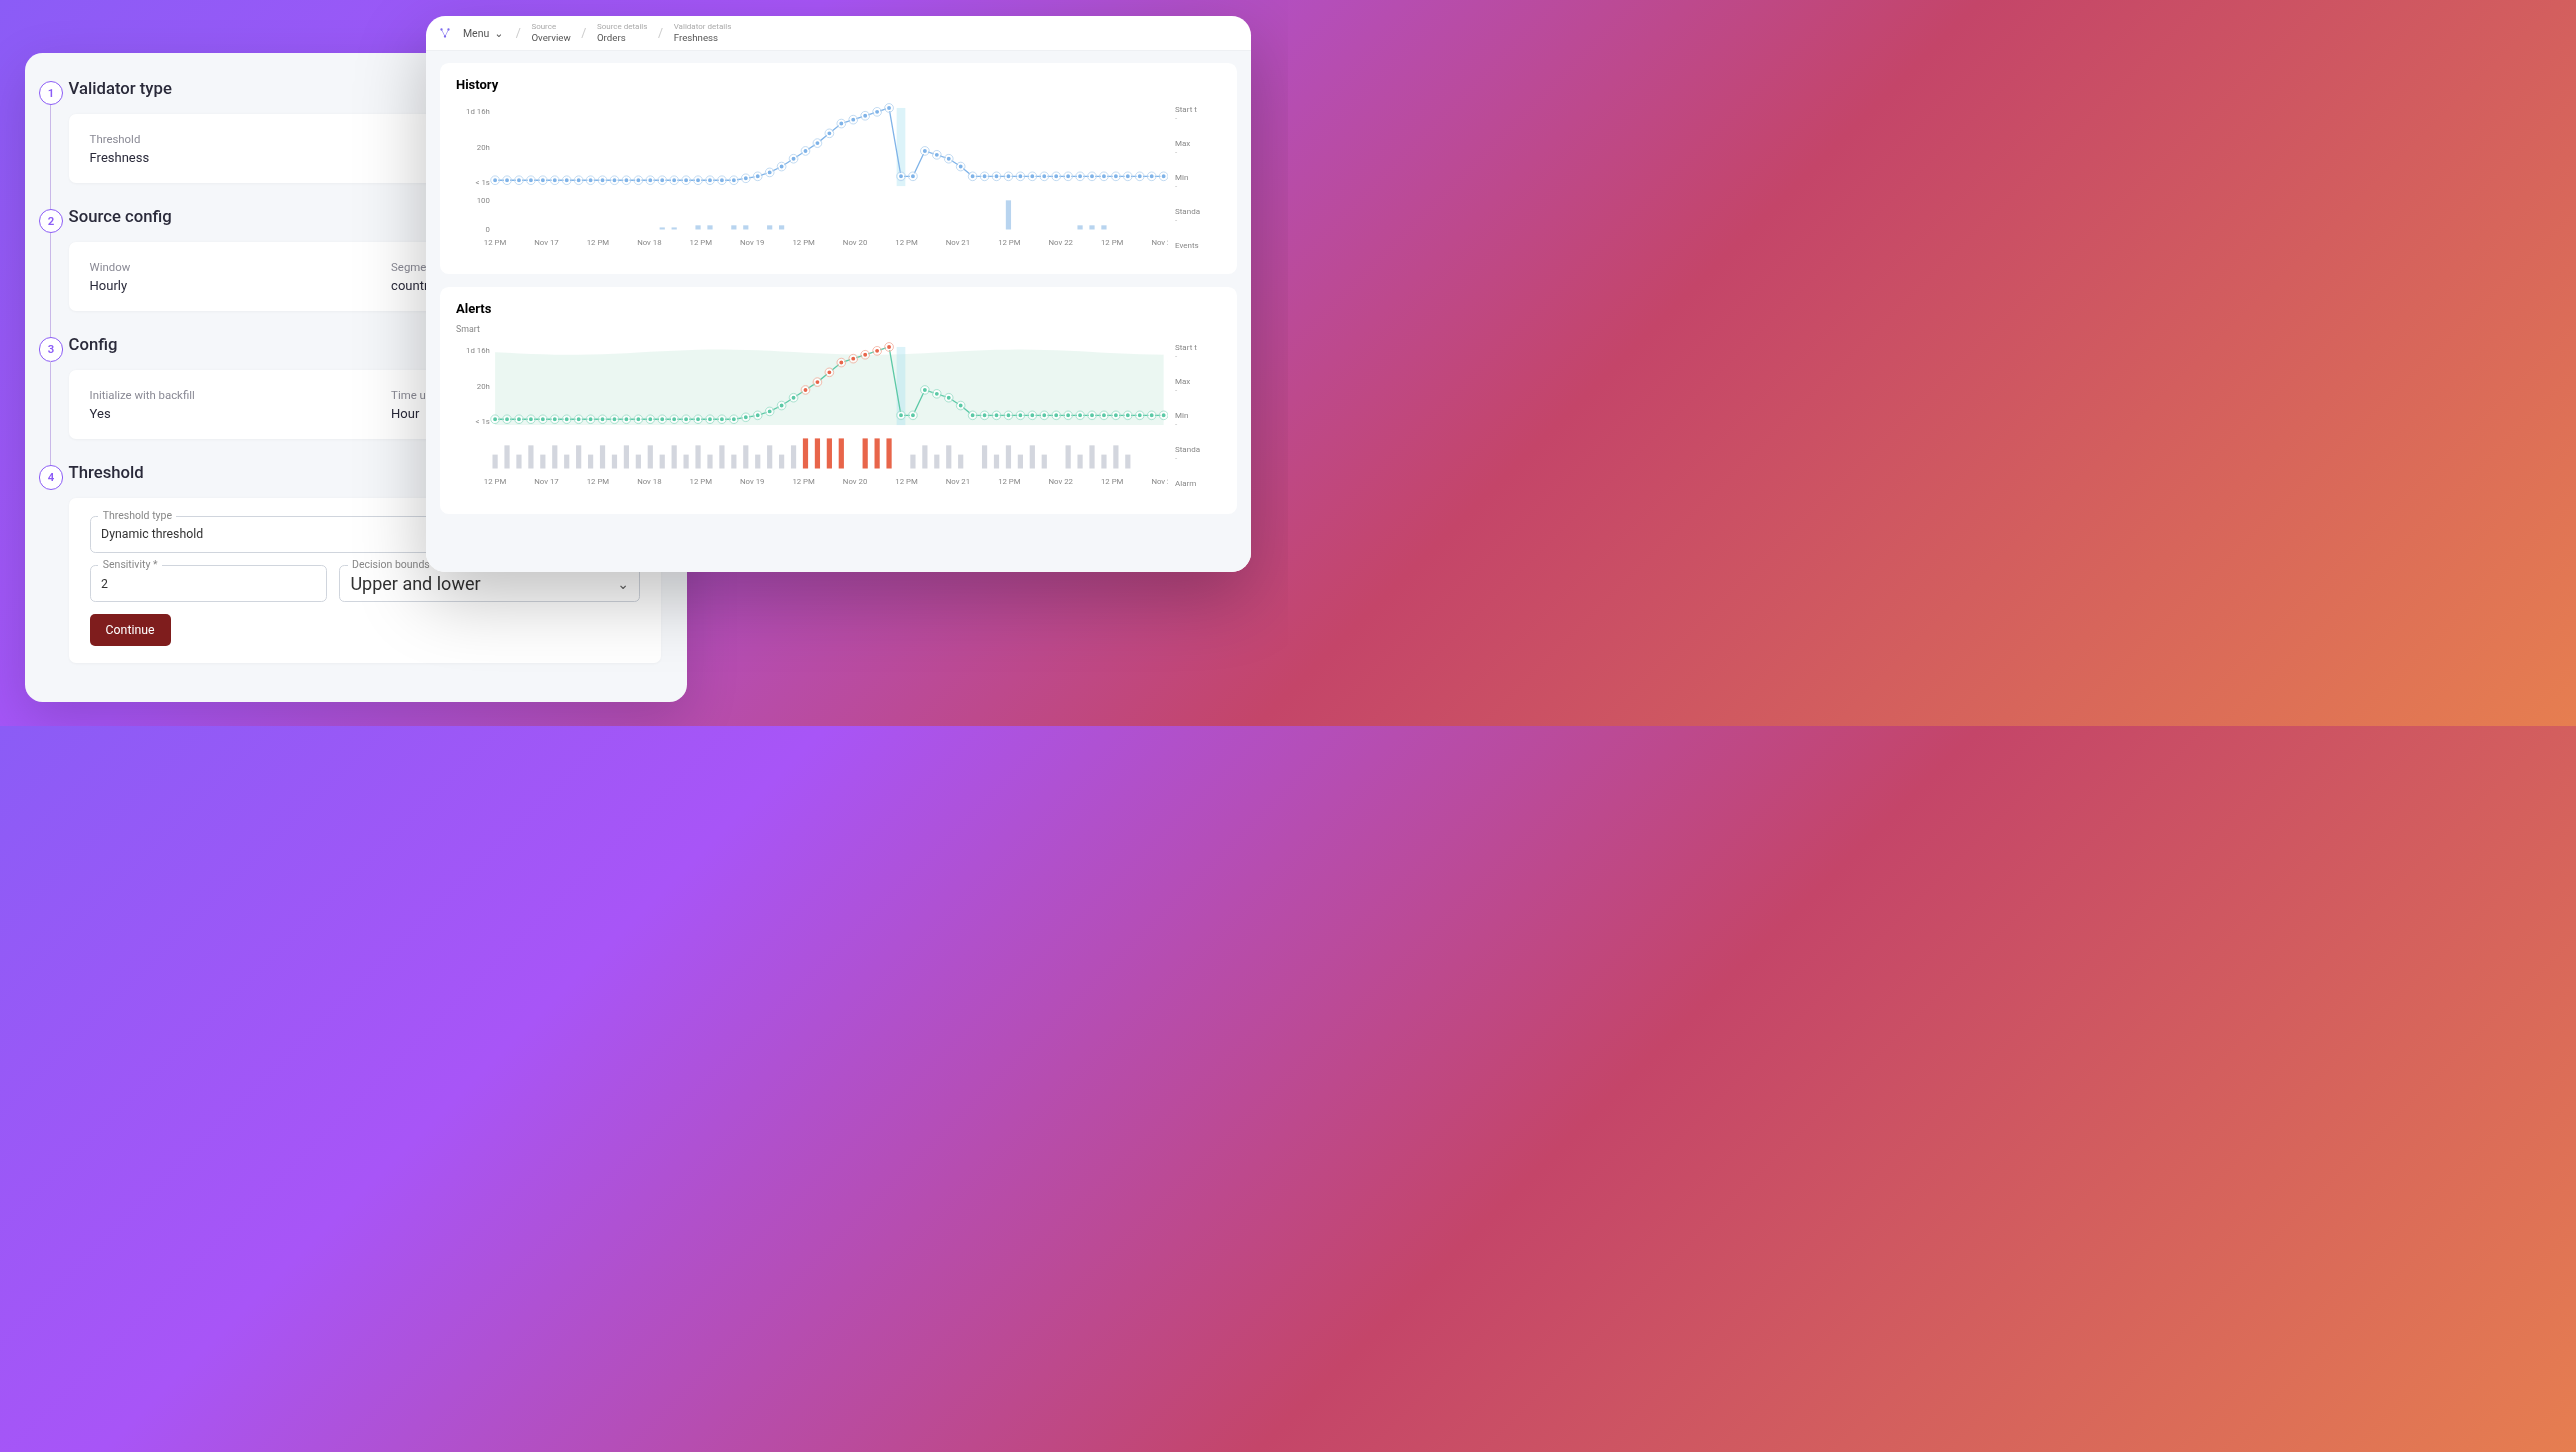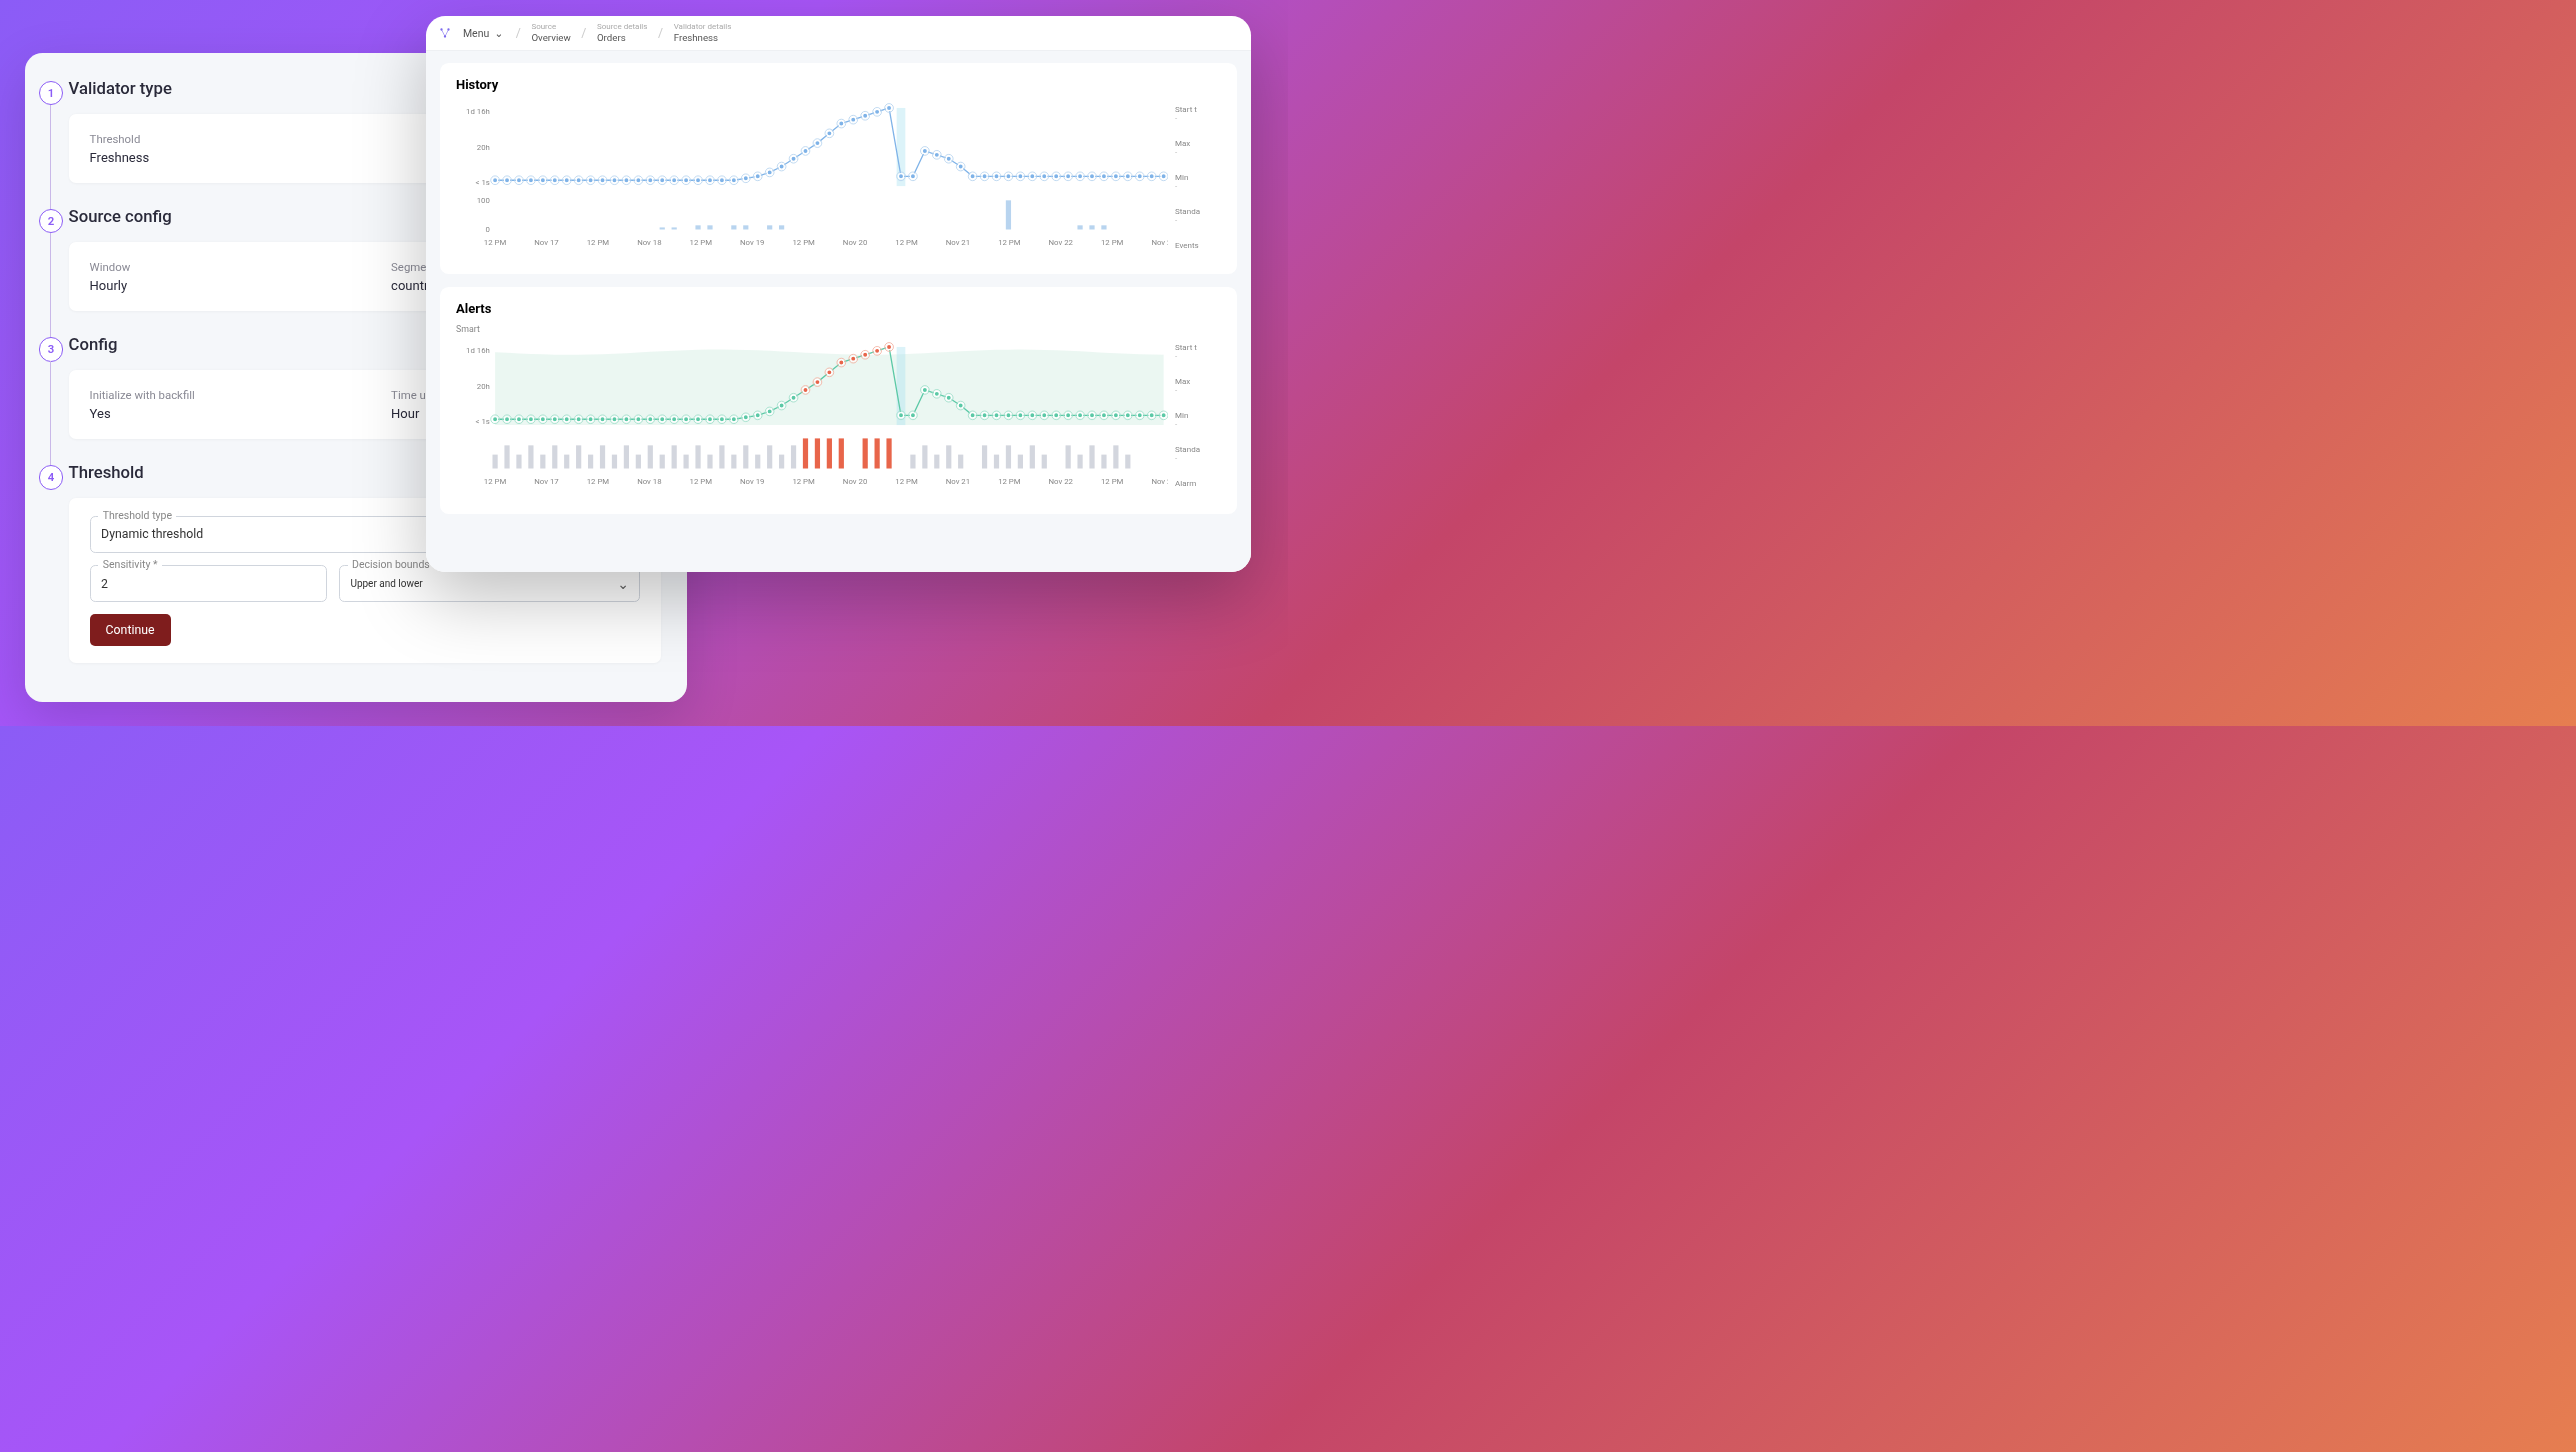--- a/index.html
+++ b/index.html
@@ -13,21 +13,21 @@
 .step-title{font-size:16.7px;font-weight:500;color:#2a2a3a;margin-bottom:16px}
 .step-card{background:#fff;border-radius:7px;padding:17.5px 21px;box-shadow:0 0.9px 2.6px rgba(0,0,0,.04)}
 .field-row{display:flex;gap:53px}
 .field-group{flex:1}
 .field-label{font-size:11.4px;color:#8a8a95;display:block;margin-bottom:3.5px}
 .field-value{font-size:13px;color:#2a2a3a}
 .form-row{display:flex;gap:12.3px;margin-bottom:12.3px}
 .form-field{flex:1;position:relative}
 .floating-label{position:absolute;top:-7px;left:8.8px;background:#fff;padding:0 4.4px;font-size:10.5px;color:#888}
 .text-input{width:100%;height:37px;border:0.9px solid #d0d5dd;border-radius:5.3px;padding:0 10.5px;font-size:12.3px;color:#333}
-.select-input{width:100%;height:37px;border:0.9px solid #d0d5dd;border-radius:5.3px;padding:0 10.5px;font-size:10px;color:#333;appearance:none;background:#fff}
+.select-input{width:100%;height:37px;border:0.9px solid #d0d5dd;border-radius:5.3px;padding:0 10.5px;font-size:18px;color:#333;appearance:none;background:#fff}
 .select-wrap{position:relative}
 .chevron{position:absolute;right:10.5px;top:50%;transform:translateY(-50%);pointer-events:none;color:#666}
 .btn-continue{background:#7f1d1d;color:#fff;border:none;border-radius:5px;padding:8.8px 16px;font-size:12.3px;cursor:pointer}
 
 
 .analytics{position:absolute;left:426px;top:16px;width:825px;height:556px;background:#fff;border-radius:19.3px;box-shadow:0 26px 70px rgba(0,0,0,.25);display:flex;flex-direction:column;overflow:hidden}
 .crumbs{height:35px;display:flex;align-items:center;padding:0 12.3px;gap:5.3px;color:#888;font-size:9.7px;border-bottom:0.9px solid #eef0f3}
 .crumbs .logo{width:14px;height:14px;color:#7c6aed}
 .crumbs .menu-btn{display:flex;align-items:center;gap:5.3px;color:#555;font-size:10.5px;padding:1.8px 5.3px}
 .crumbs .crumb{display:flex;flex-direction:column;line-height:1.2;padding:0 3.5px}

